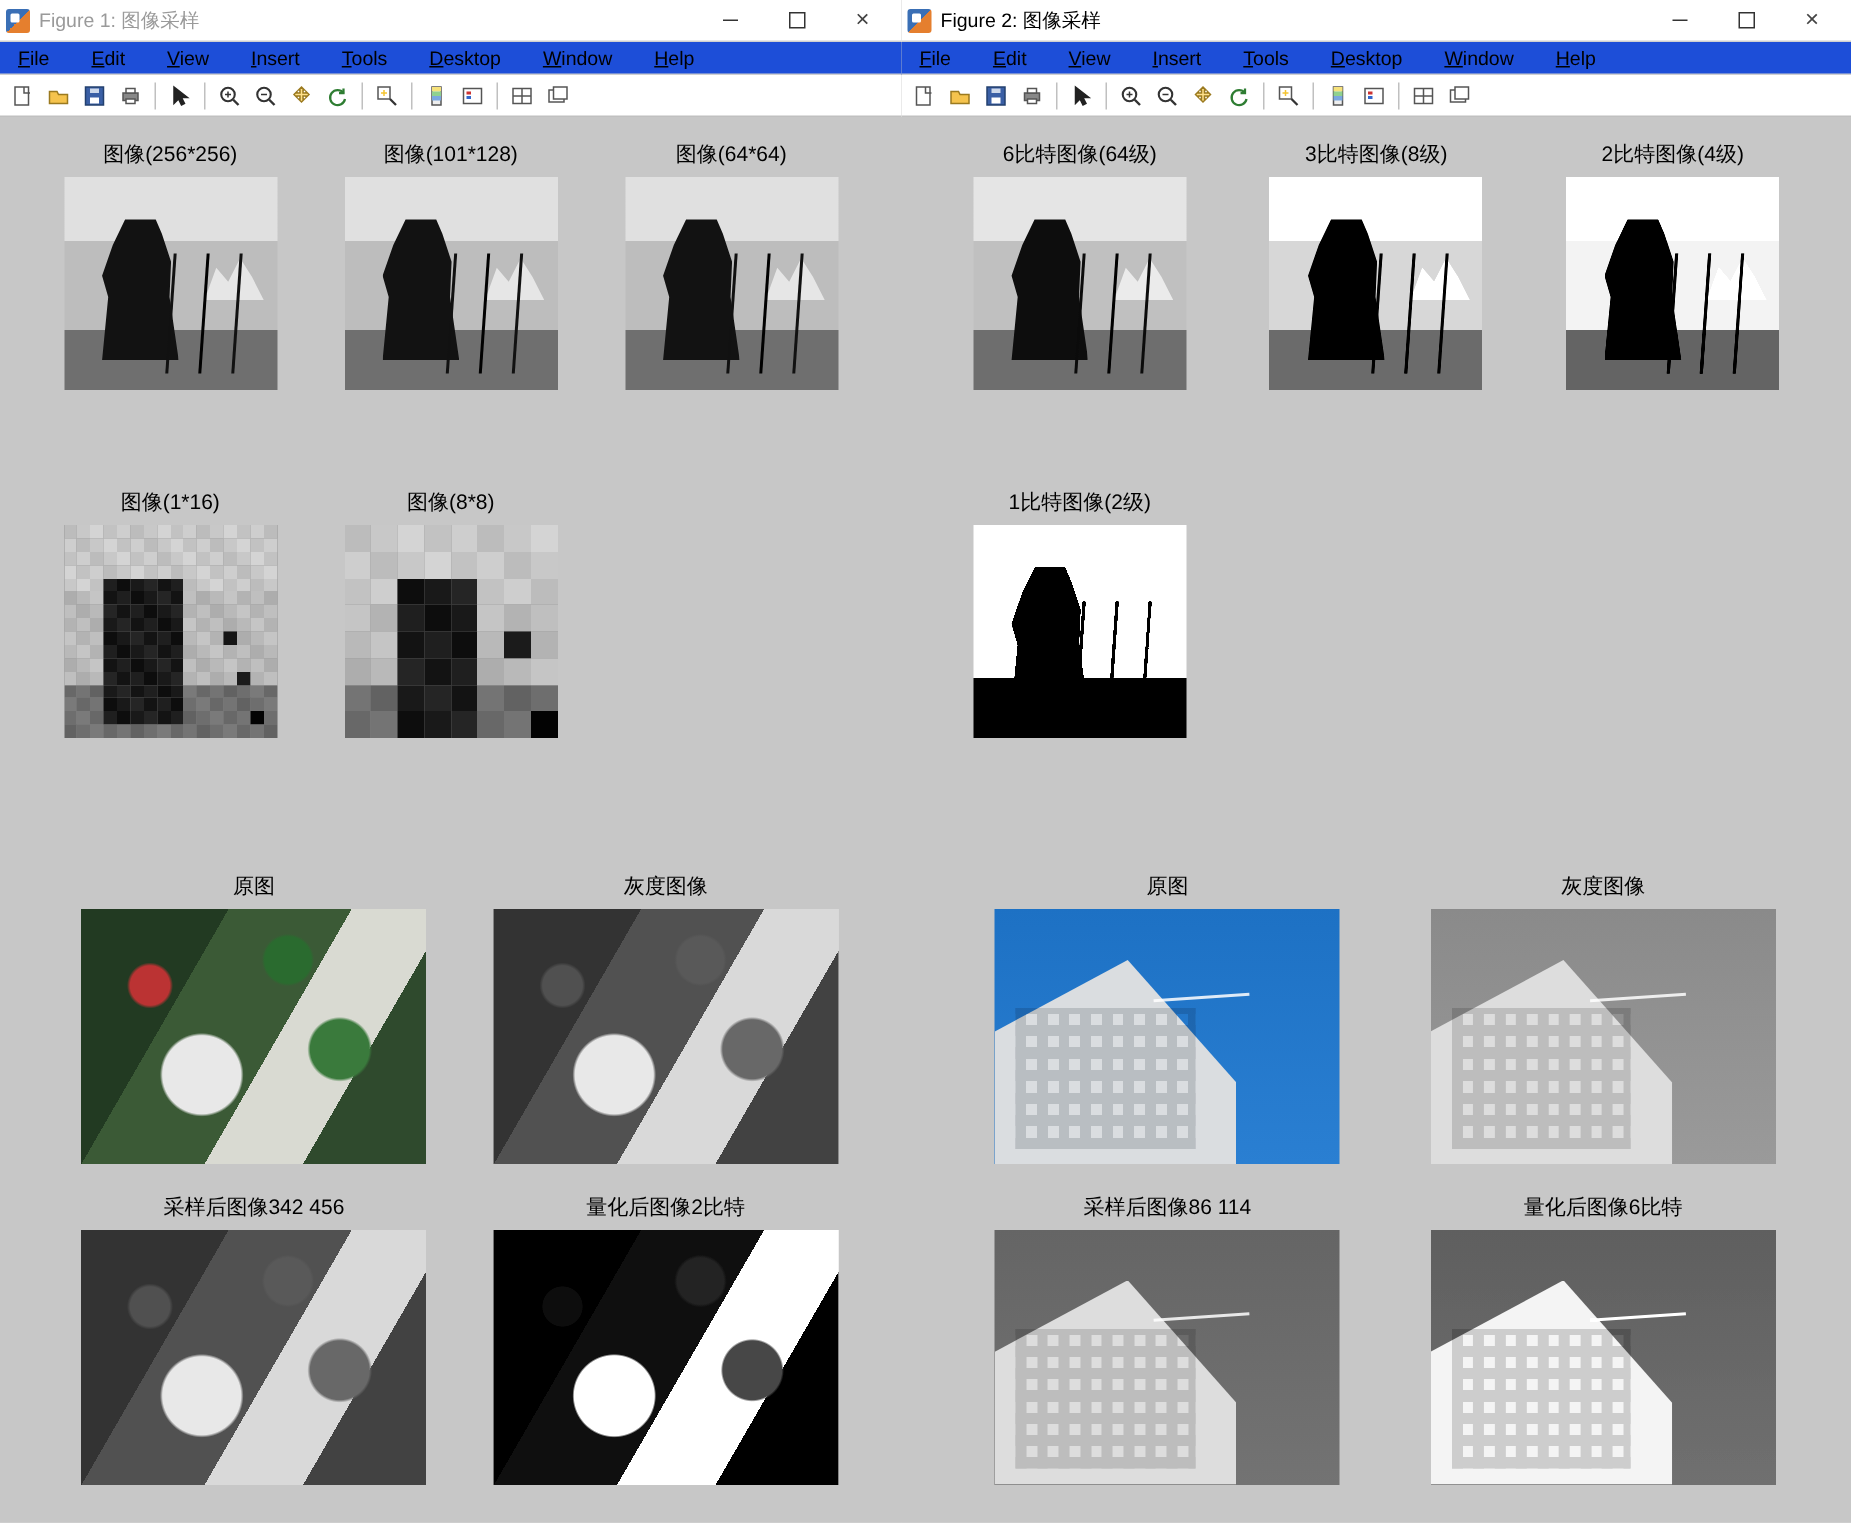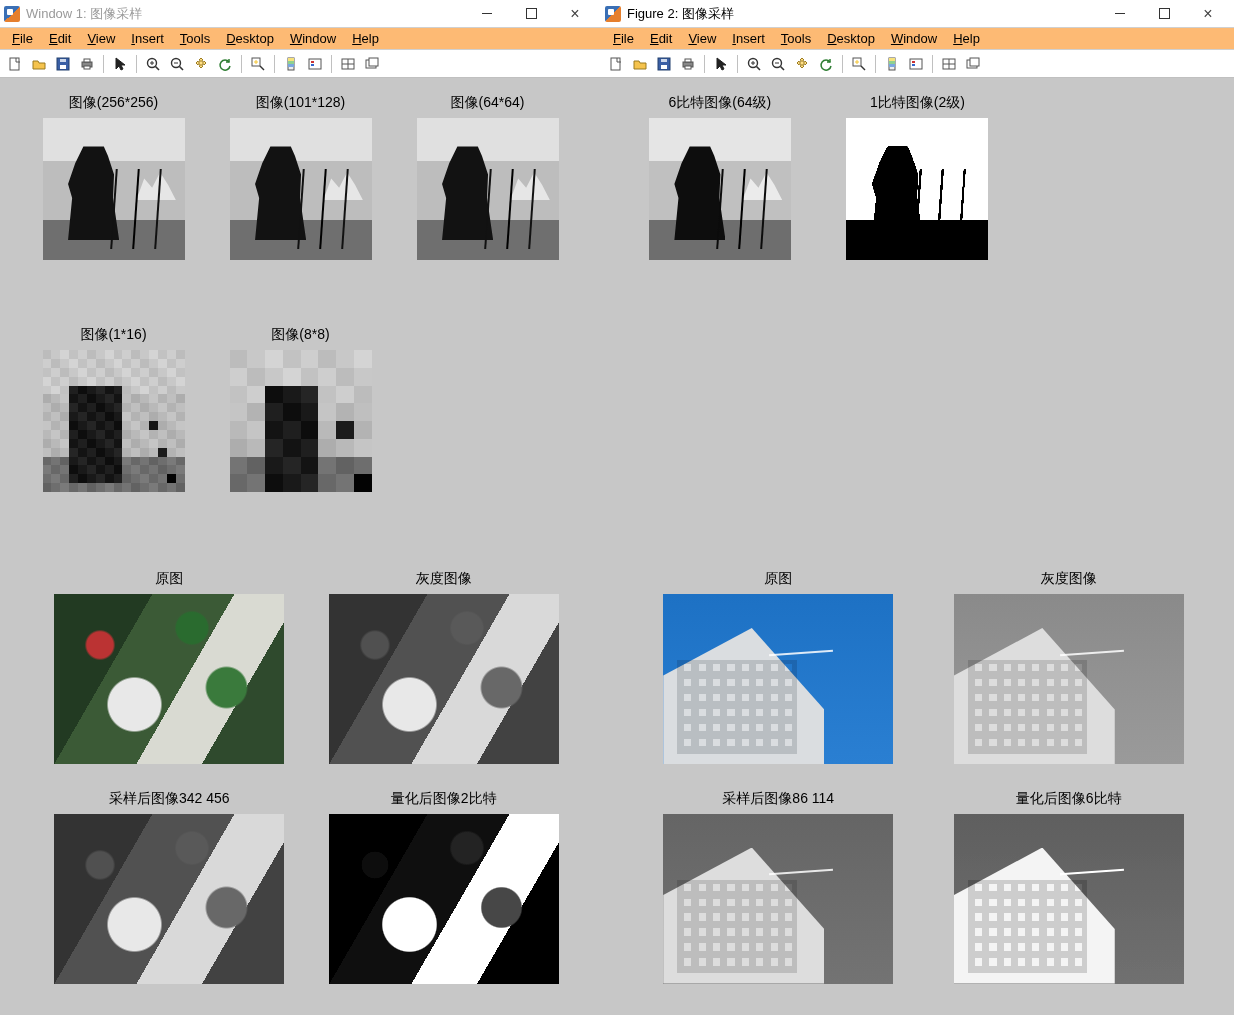--- a/index.html
+++ b/index.html
@@ -32,46 +32,46 @@
   .app-icon { width:16px; height:16px; background:linear-gradient(135deg,#3a6fb5 0 50%,#e57f2e 50% 100%); border-radius:2px; position:relative; }
   .app-icon::after{content:"";position:absolute;left:3px;top:3px;width:6px;height:6px;background:#fff;border-radius:1px;}
   .win-controls { display:flex; align-items:center; gap:0; }
   .win-btn { width:44px; height:28px; display:flex; align-items:center; justify-content:center; color:#444; font-size:12px; }
   .win-min::before{content:"";width:10px;height:1px;background:#333;}
   .win-max::before{content:"";width:9px;height:9px;border:1px solid #333;}
   .win-close{font-size:16px;line-height:1;}
 
   .menubar {
     height:22px;
-    background:#fdba74;
+    background:#1d4ed8;
     border-bottom:1px solid #d0d0d0;
     display:flex; align-items:center;
     padding:0 4px;
-    gap:0;
+    gap:12px;
   }
   .menu-item { padding:2px 8px; font-size:13px; color:#000; text-decoration:underline; text-decoration-color:transparent;}
   .menu-item::first-letter { text-decoration:underline; }
 
   .toolbar {
     height:28px;
     background:#fff;
     border-bottom:1px solid #c0c0c0;
     display:flex; align-items:center;
     padding:0 4px;
     gap:2px;
   }
   .tb-btn { width:22px; height:22px; display:flex; align-items:center; justify-content:center; border:1px solid transparent; }
   .tb-sep { width:1px; height:18px; background:#c0c0c0; margin:0 3px; }
 
   .canvas-area {
     position:absolute; left:0; right:0; top:78px; bottom:0;
     background:#c7c7c7;
     padding:10px 20px;
   }
-  .q-bl .canvas-area, .q-br .canvas-area { top:4px; padding-top:0;padding-left:32px;}
+  .q-bl .canvas-area, .q-br .canvas-area { top:16px; padding-top:0;padding-left:32px;}
 
   .subplot-grid { display:grid; grid-template-columns:repeat(3,1fr); grid-template-rows:repeat(2,1fr); height:100%; }
   .subplot-grid.two { grid-template-columns:repeat(2,1fr); }
   .cell { display:flex; flex-direction:column; align-items:center; justify-content:flex-start; gap:6px; padding-top:6px;}
   .cell-title { font-size:14px; color:#000; text-align:center; }
   .img-box { width:142px; height:142px; background:#888; position:relative; overflow:hidden; }
   .img-box.wide { width:230px; height:170px; }
   .q-bl .cell, .q-br .cell { padding-top:4px; }
 
   
@@ -199,21 +199,21 @@
         <rect x="2" y="4" width="10" height="8" fill="#fff" stroke="#555"></rect>
         <rect x="5" y="2" width="9" height="8" fill="#fff" stroke="#555"></rect>
       </g>
   </defs>
 </svg>
 
 <div class="quad q-tl">
   <div class="titlebar inactive">
     <div class="title-left">
       <div class="app-icon"></div>
-      <span class="title-text">Window 1: 图像采样</span>
+      <span class="title-text">Figure 1: 图像采样</span>
     </div>
     <div class="win-controls">
       <div class="win-btn win-min"></div>
       <div class="win-btn win-max"></div>
       <div class="win-btn win-close">×</div>
     </div>
   </div>
   <div class="menubar" id="menubar-1">
       <span class="menu-item">File</span>
       <span class="menu-item">Edit</span>
@@ -756,20 +756,32 @@
     </div>
   <div class="canvas-area">
     <div class="subplot-grid" id="grid-f2">
         <div class="cell">
           <div class="cell-title">6比特图像(64级)</div>
           <div class="img-box cam lv64">
             <div class="bg-build"></div>
           </div>
         </div>
         <div class="cell">
+          <div class="cell-title">3比特图像(8级)</div>
+          <div class="img-box cam lv8">
+            <div class="bg-build"></div>
+          </div>
+        </div>
+        <div class="cell">
+          <div class="cell-title">2比特图像(4级)</div>
+          <div class="img-box cam lv4">
+            <div class="bg-build"></div>
+          </div>
+        </div>
+        <div class="cell">
           <div class="cell-title">1比特图像(2级)</div>
           <div class="img-box cam lv2">
             <div class="bg-build"></div>
           </div>
         </div>
       </div>
   </div>
 </div>
 
 <div class="quad q-bl">

